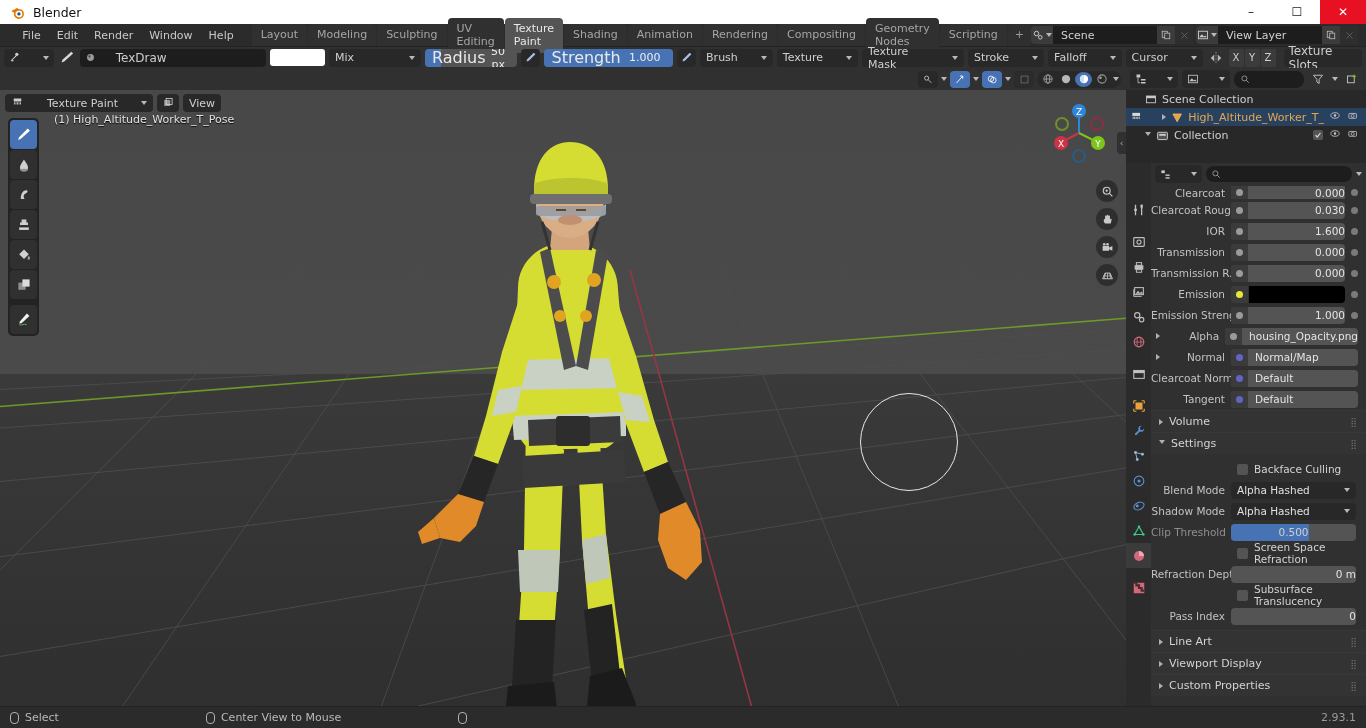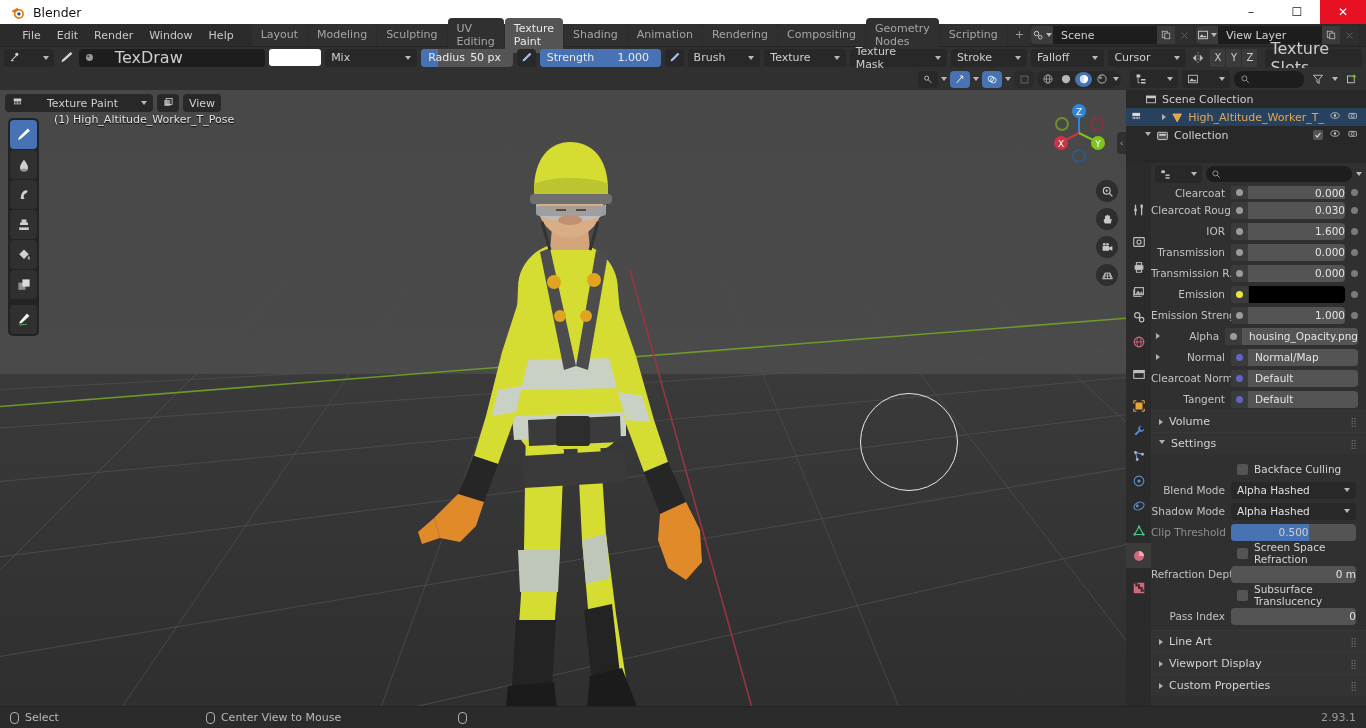--- a/index.html
+++ b/index.html
@@ -25,27 +25,27 @@
   .wsp.plus { padding:4px 7px 5px; background:#2f2f2f; color:#9b9b9b; }
   .topright { margin-left:auto; display:flex; align-items:center; gap:3px; padding-right:4px; }
   .combo { display:flex; align-items:center; background:#282828; border-radius:4px; height:18px; }
   .combo .ic { width:22px; display:flex; align-items:center; justify-content:center; gap:2px; background:#3b3b3b; height:18px; border-radius:4px 0 0 4px; }
   .combo .txt { background:#1d1d1d; height:18px; display:flex; align-items:center; padding:0 8px; min-width:104px; color:#d0d0d0; font-size:11px; }
   .combo .btn { width:18px; height:18px; background:#3b3b3b; display:flex; align-items:center; justify-content:center; }
   .combo .btn.dim { opacity:.35; }
 
   
   .toolrow { height:22px; background:#303030; display:flex; align-items:center; gap:4px; padding:0 4px; border-top:1px solid #232323; }
-  .tbox { height:18px; background:#282828; border-radius:4px; display:flex; align-items:center; padding:0 5px; gap:20px; color:#cdcdcd; font-size:16px; }
+  .tbox { height:18px; background:#282828; border-radius:4px; display:flex; align-items:center; padding:0 5px; gap:20px; color:#cdcdcd; font-size:12px; }
   .tbox.dk { background:#1d1d1d; }
   .swatch-white { width:62px; height:17px; background:#fff; border-radius:3px; }
   .slider { position:relative; height:18px; border-radius:4px; background:#545454; overflow:hidden; display:flex; align-items:center; min-width:92px; }
   .slider .fill { position:absolute; left:0; top:0; bottom:0; background:#4772b3; }
-  .slider .lbl { position:relative; padding-left:7px; font-size:11px; color:#e9e9e9; }
-  .slider .val { position:relative; margin-left:auto; padding-right:12px; font-size:11px; color:#ececec; }
+  .slider .lbl { position:relative; padding-left:7px; font-size:16px; color:#e9e9e9; }
+  .slider .val { position:relative; margin-left:auto; padding-right:12px; font-size:11px; color:#ececec;text-align:right; }
   .dropbtn { height:18px; background:#282828; border-radius:4px; display:flex; align-items:center; padding:0 6px; gap:23px; font-size:11px; color:#cfcfcf; }
   .caret { width:0;height:0;border-left:3.5px solid transparent;border-right:3.5px solid transparent;border-top:4px solid #b9b9b9; }
   .xyz { display:flex; gap:1px; }
   .xyz span { width:15px; height:18px; background:#3b3b3b; display:flex; align-items:center; justify-content:center; font-size:10px; color:#d0d0d0; border-radius:2px;}
   .iconbtn { width:22px; height:18px; background:#282828; border-radius:4px; display:flex; align-items:center; justify-content:center; }
 
   
   .body { position:absolute; top:68px; left:0; right:0; bottom:22px; }
 
   

